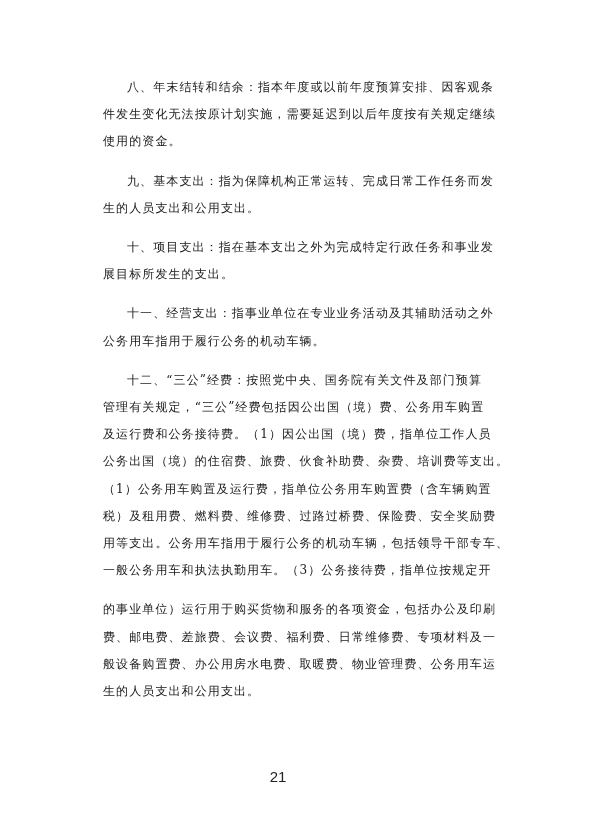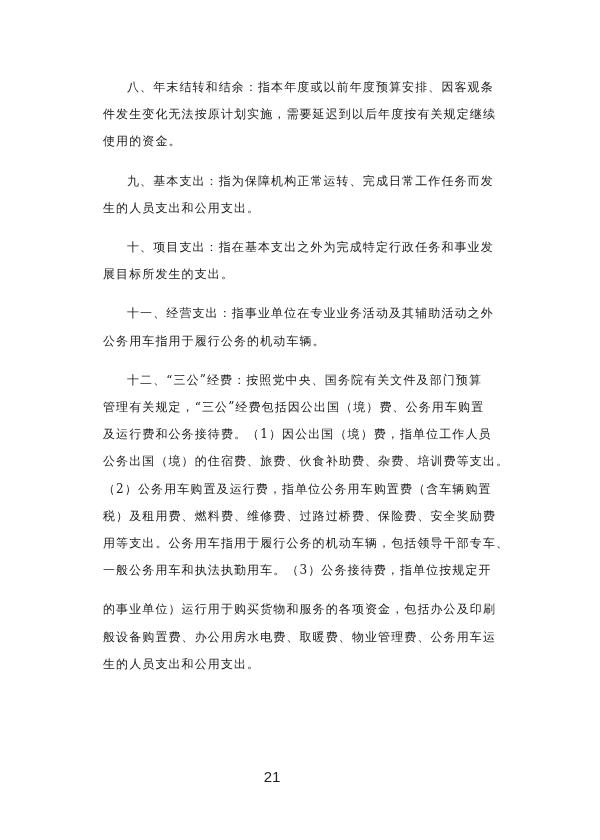--- a/index.html
+++ b/index.html
@@ -2,21 +2,21 @@
 <html><head>
 <meta charset="utf-8">
 <style>
   html, body { margin:0; padding:0; background:#ffffff; }
   body { width:600px; height:840px; position:relative; overflow:hidden;
          font-family: "DejaVu Serif", "Liberation Serif", serif; color:#1a1a1a; }
   .page { position:absolute; left:91px; top:62px; width:420px; }
   .para { font-size:12px; line-height:27.2px; text-indent:2em; text-align:justify;
           text-align-last:left; margin:12px; letter-spacing:1.1px; }
   .line { display:block; white-space:nowrap; }
-  .pnum { position:absolute; left:2px; width:540px; top:768px; text-align:center;
+  .pnum { position:absolute; left:8px; width:540px; top:768px; text-align:center;
           font-family:"Liberation Sans", sans-serif; font-size:15px; color:#222; }
 </style>
 </head>
 <body>
 
 <div class="page">
   <p class="para">
     <span class="line">八、年末结转和结余：指本年度或以前年度预算安排、因客观条</span>
     <span class="line" style="text-indent:0">件发生变化无法按原计划实施，需要延迟到以后年度按有关规定继续</span>
     <span class="line" style="text-indent:0">使用的资金。</span>
@@ -31,25 +31,26 @@
   </p>
   <p class="para">
     <span class="line">十一、经营支出：指事业单位在专业业务活动及其辅助活动之外</span>
     <span class="line" style="text-indent:0">公务用车指用于履行公务的机动车辆。</span>
   </p>
   <p class="para">
     <span class="line">十二、“三公”经费：按照党中央、国务院有关文件及部门预算</span>
     <span class="line" style="text-indent:0">管理有关规定，“三公”经费包括因公出国（境）费、公务用车购置</span>
     <span class="line" style="text-indent:0">及运行费和公务接待费。（1）因公出国（境）费，指单位工作人员</span>
     <span class="line" style="text-indent:0">公务出国（境）的住宿费、旅费、伙食补助费、杂费、培训费等支出。</span>
-    <span class="line" style="text-indent:0">（2）公务用车购置及运行费，指单位公务用车购置费（含车辆购置</span>
+    <span class="line" style="text-indent:0">（1）公务用车购置及运行费，指单位公务用车购置费（含车辆购置</span>
     <span class="line" style="text-indent:0">税）及租用费、燃料费、维修费、过路过桥费、保险费、安全奖励费</span>
     <span class="line" style="text-indent:0">用等支出。公务用车指用于履行公务的机动车辆，包括领导干部专车、</span>
     <span class="line" style="text-indent:0">一般公务用车和执法执勤用车。（3）公务接待费，指单位按规定开</span>
   </p>
   <p class="para">
     <span class="line" style="text-indent:0">的事业单位）运行用于购买货物和服务的各项资金，包括办公及印刷</span>
+    <span class="line" style="text-indent:0">费、邮电费、差旅费、会议费、福利费、日常维修费、专项材料及一</span>
     <span class="line" style="text-indent:0">般设备购置费、办公用房水电费、取暖费、物业管理费、公务用车运</span>
     <span class="line" style="text-indent:0">生的人员支出和公用支出。</span>
   </p>
 </div>
 
 <div class="pnum">21</div>
 
 </body></html>

